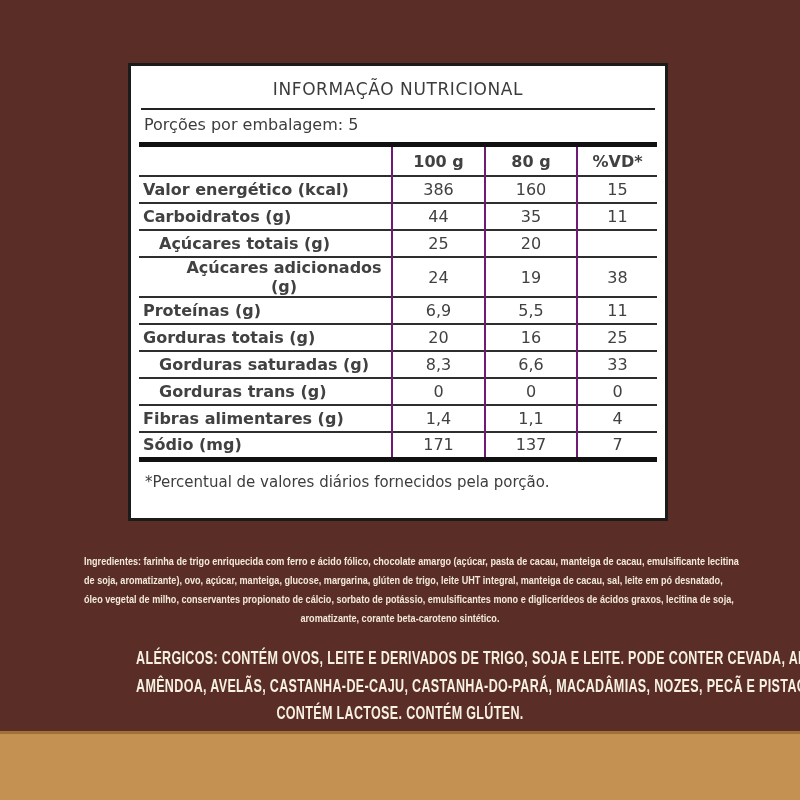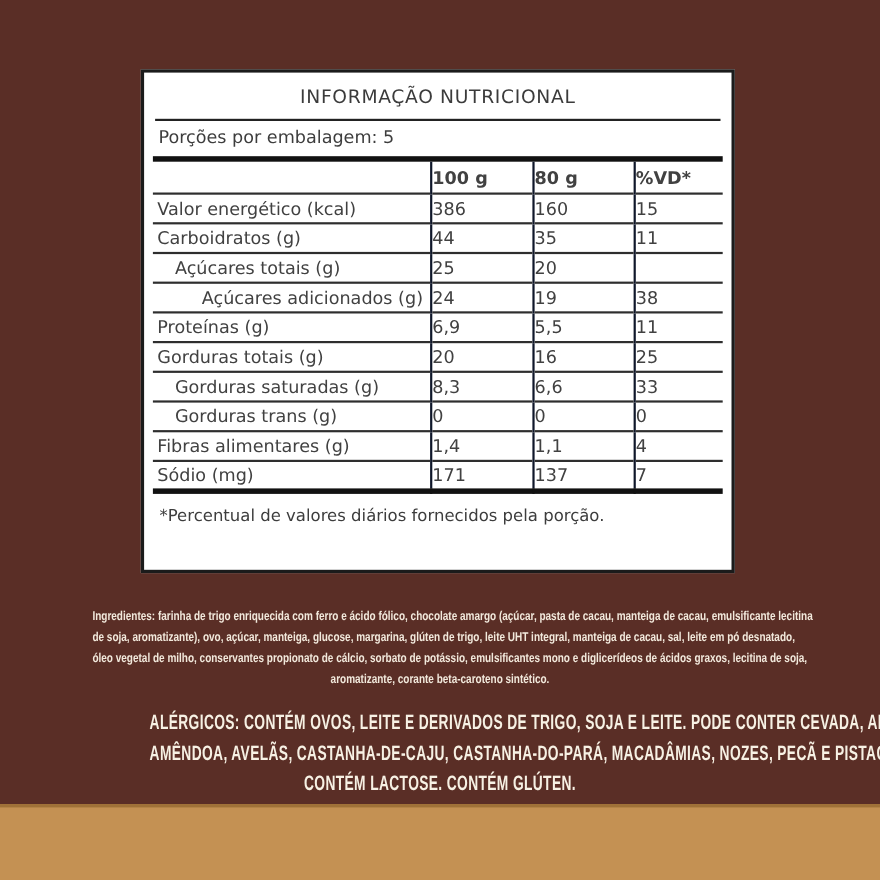--- a/index.html
+++ b/index.html
@@ -54,24 +54,24 @@
     height:29px;
     font-weight:bold;
     text-align:center;
     vertical-align:middle;
     font-size:16px;
   }
   table.nutri tbody td{
     height:27px;
     vertical-align:middle;
   }
-  table.nutri td.val{text-align:left;border-left:2px solid #0f172a;}
+  table.nutri td.val{text-align:center;border-left:2px solid #701a75;}
   table.nutri tbody tr{border-top:2px solid #2e2e2e;}
   table.nutri tbody tr:last-child{border-bottom:5px solid #111;}
-  td.lbl{padding-left:4px;}
+  td.lbl{padding-left:4px;font-weight:bold;}
   td.lbl.ind-1{padding-left:20px;}
   td.lbl.ind-2{padding-left:38px;text-align:center;}
   .footnote{margin:11px 0 0 14px;font-size:15px;color:#3d3d3d;}
   .ingredients{
     position:absolute;left:0;top:552px;width:800px;
     text-align:center;color:var(--light_text);
   }
   .ingredients .line{
     display:block;white-space:nowrap;
     font-family:"Liberation Sans",sans-serif;

